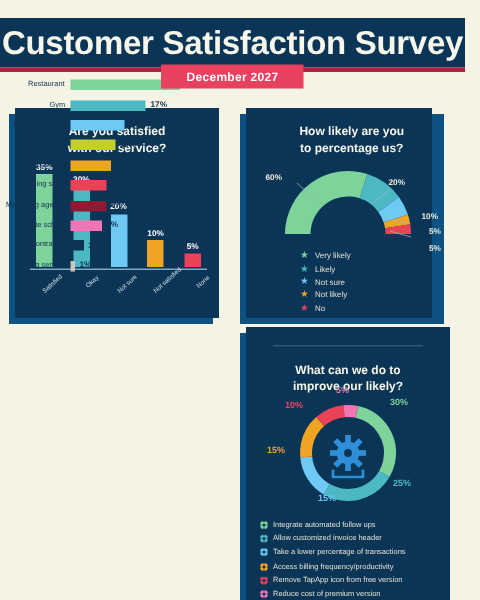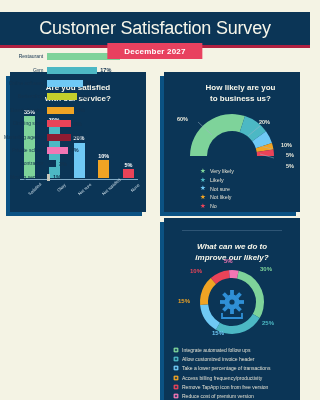--- a/index.html
+++ b/index.html
@@ -11,21 +11,21 @@
   }
   .page { position: relative; width: 310px; height: 400px; background: #f4f3e4; }
 
   
   .header {
     position: absolute; left: 0; top: 0; width: 310px; height: 33px;
     background: #0b3556;
     display: flex; align-items: center; justify-content: center;
   }
   .header-title {
-    color: #f7f6ea; font-size: 18px; font-weight: normal; letter-spacing: -0.2px;
+    color: #f7f6ea; font-size: 22px; font-weight: bold; letter-spacing: -0.2px;
   }
   .header-rule {
     position: absolute; left: 0; top: 33px; width: 310px; height: 2.5px;
     background: #b02040;
   }
   .date-badge {
     position: absolute; left: 50%; top: 31px; transform: translateX(-50%);
     background: #e8415f; color: #ffffff;
     font-size: 8px; font-weight: bold;
     padding: 3.5px 17px; letter-spacing: 0.2px;
@@ -62,21 +62,21 @@
     position: absolute; left: 12px; top: 109px; width: 114px; height: 26px;
     display: flex; justify-content: space-between;
   }
   .vlabel {
     width: 15px; font-size: 4.2px; color: #cfe0ea;
     transform: rotate(-42deg); transform-origin: top right;
     white-space: nowrap; text-align: right; padding-top: 2px;
   }
 
   
-  #p2 { left: 164px; top: 60px; width: 136px; height: 140px; padding-left: 17px; }
+  #p2 { left: 164px; top: 60px; width: 124px; height: 140px; padding-left: 17px; }
   #p2s { left: 160px; top: 64px; width: 136px; height: 140px; }
   #p2 .card-title { margin-top: 11px; }
   .gauge-wrap { position: absolute; left: 0; top: 30px; width: 136px; height: 58px; }
   .gauge-labels { position: absolute; left: 0; top: 30px; width: 136px; height: 58px; }
   .glab { position: absolute; font-size: 5.5px; color: #eceadb; font-weight: bold; }
   .legend2 {
     position: absolute; left: 36px; top: 96px; width: 92px;
   }
   .lg-row { display: flex; align-items: center; margin-bottom: 2.2px; }
   .lg-star { font-size: 6.5px; line-height: 1; width: 10px; }
@@ -90,21 +90,21 @@
   .hlabel {
     width: 45px; text-align: right; font-size: 5px; color: #13334f;
     padding-right: 3.5px; line-height: 1;
   }
   .hbar { height: 7px; }
   .hval { font-size: 5.5px; color: #13334f; padding-left: 3px; font-weight: bold; }
 
   
   #p4 { left: 164px; top: 206px; width: 136px; height: 188px; }
   #p4s { left: 160px; top: 210px; width: 136px; height: 188px; }
-  #p4 .card-title { margin-top: 24px; font-style: italic; }
+  #p4 .card-title { margin-top: 24px; }
   .p4-rule {
     position: absolute; left: 18px; top: 12px; width: 100px; height: 1px;
     background: #2e5575;
   }
   .donut-wrap { position: absolute; left: 32px; top: 48px; width: 72px; height: 72px; }
   .donut-labels { position: absolute; left: 0; top: 40px; width: 136px; height: 90px; }
   .dlab { position: absolute; font-size: 6px; font-weight: bold; }
   .legend4 { position: absolute; left: 9px; top: 128px; width: 122px; }
   .lg4-row { display: flex; align-items: center; margin-bottom: 2.4px; }
   .lg4-ico { width: 9px; height: 7px; display: flex; align-items: center; }
@@ -156,21 +156,21 @@
         <div class="vlabel">Not sure</div>
         <div class="vlabel">Not satisfied</div>
         <div class="vlabel">None</div>
       </div>
   </div>
 
   <div class="shadow" id="p2s"></div>
   <div class="card" id="p2">
     <div class="card-title">
       <div>How likely are you</div>
-      <div>to business us?</div>
+      <div>to percentage us?</div>
     </div>
     <div class="gauge-wrap">
       <svg width="136" height="58" viewBox="0 0 136 58" id="gauge-svg">
           <path d="M26 54.00000000000001 A42 42 0 0 1 80.97871376374778 14.055626315603547 L75.72542485937367 30.22358709262116 A25 25 0 0 0 43 54 Z" fill="#7ed39a"></path>
           <path d="M80.97871376374778 14.055626315603547 A42 42 0 0 1 101.97871376374779 29.31301940371612 L88.22542485937367 39.30536869268816 A25 25 0 0 0 75.72542485937367 30.22358709262116 Z" fill="#4cb8c4"></path>
           <path d="M101.97871376374779 29.31301940371612 A42 42 0 0 1 107.94437368439645 41.021286236252195 L91.77641290737884 46.27457514062631 A25 25 0 0 0 88.22542485937367 39.30536869268816 Z" fill="#6fc9f5"></path>
           <path d="M107.94437368439645 41.021286236252195 A42 42 0 0 1 109.48291030499578 47.42975246831029 L92.69220851487844 50.089138373994224 A25 25 0 0 0 91.77641290737884 46.27457514062631 Z" fill="#f0a424"></path>
           <path d="M109.48291030499578 47.42975246831029 A42 42 0 0 1 110 53.99999999999999 L93 53.99999999999999 A25 25 0 0 0 92.69220851487844 50.089138373994224 Z" fill="#ea4358"></path>
           <line x1="34" y1="20" x2="48" y2="33" stroke="#9fb5c6" stroke-width="0.5"></line>
           <line x1="96" y1="24" x2="84" y2="34" stroke="#9fb5c6" stroke-width="0.5"></line>

